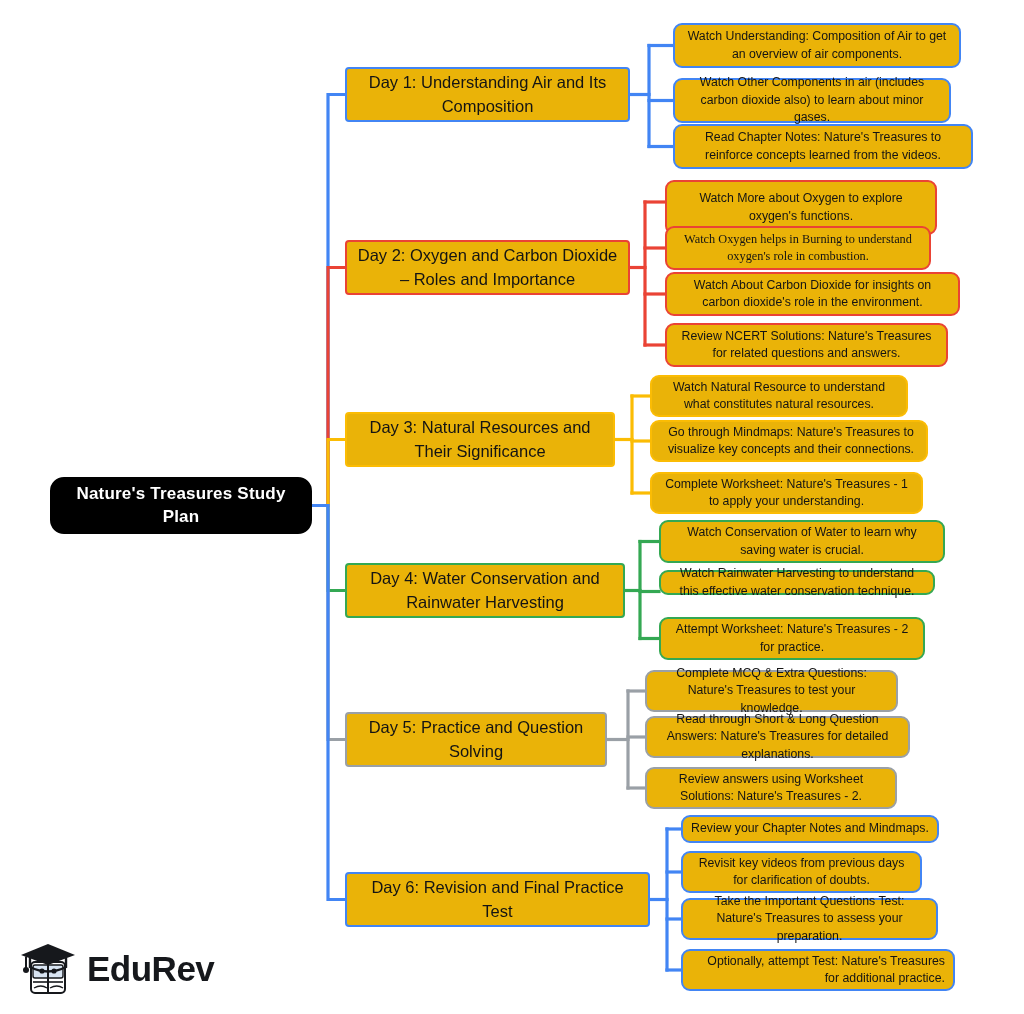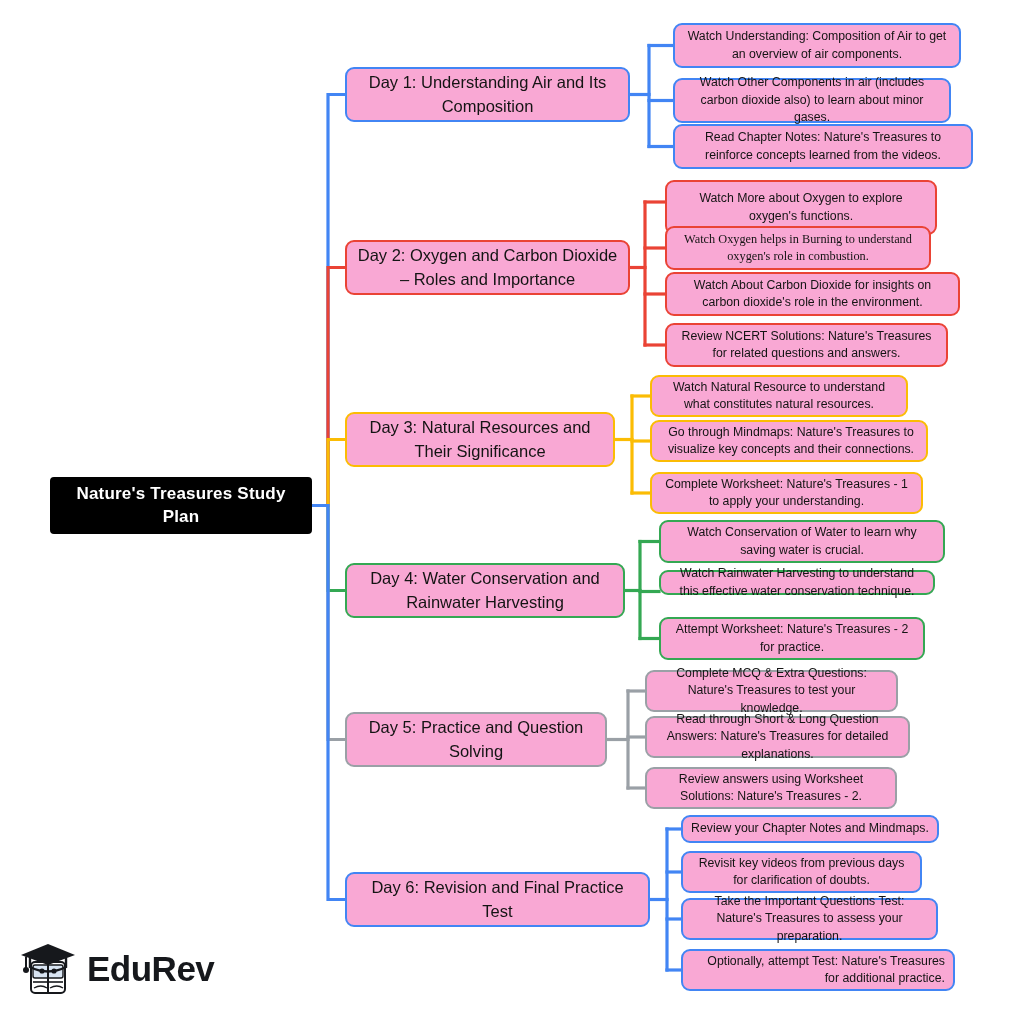--- a/index.html
+++ b/index.html
@@ -27,39 +27,39 @@
     height: 1014px;
     pointer-events: none;
   }
   .node {
     position: absolute;
     box-sizing: border-box;
     display: flex;
     align-items: center;
     justify-content: center;
     text-align: center;
-    background: #f9a8d4;
+    background: #eab308;
     border-style: solid;
     color: #141414;
     z-index: 5;
   }
   .root-node {
     background: #000000;
     color: #ffffff;
     border: 2px solid #000000;
-    border-radius: 4px;
+    border-radius: 14px;
     font-size: 17px;
     font-weight: bold;
     line-height: 1.35;
     padding: 6px 10px;
     letter-spacing: 0.2px;
   }
   .branch-node {
     border-width: 2px;
-    border-radius: 9px;
+    border-radius: 4px;
     font-size: 16.5px;
     line-height: 1.4;
     padding: 5px 9px;
   }
   .leaf-node {
     border-width: 2px;
     border-radius: 9px;
     font-size: 12.3px;
     line-height: 1.42;
     padding: 4px 8px;

